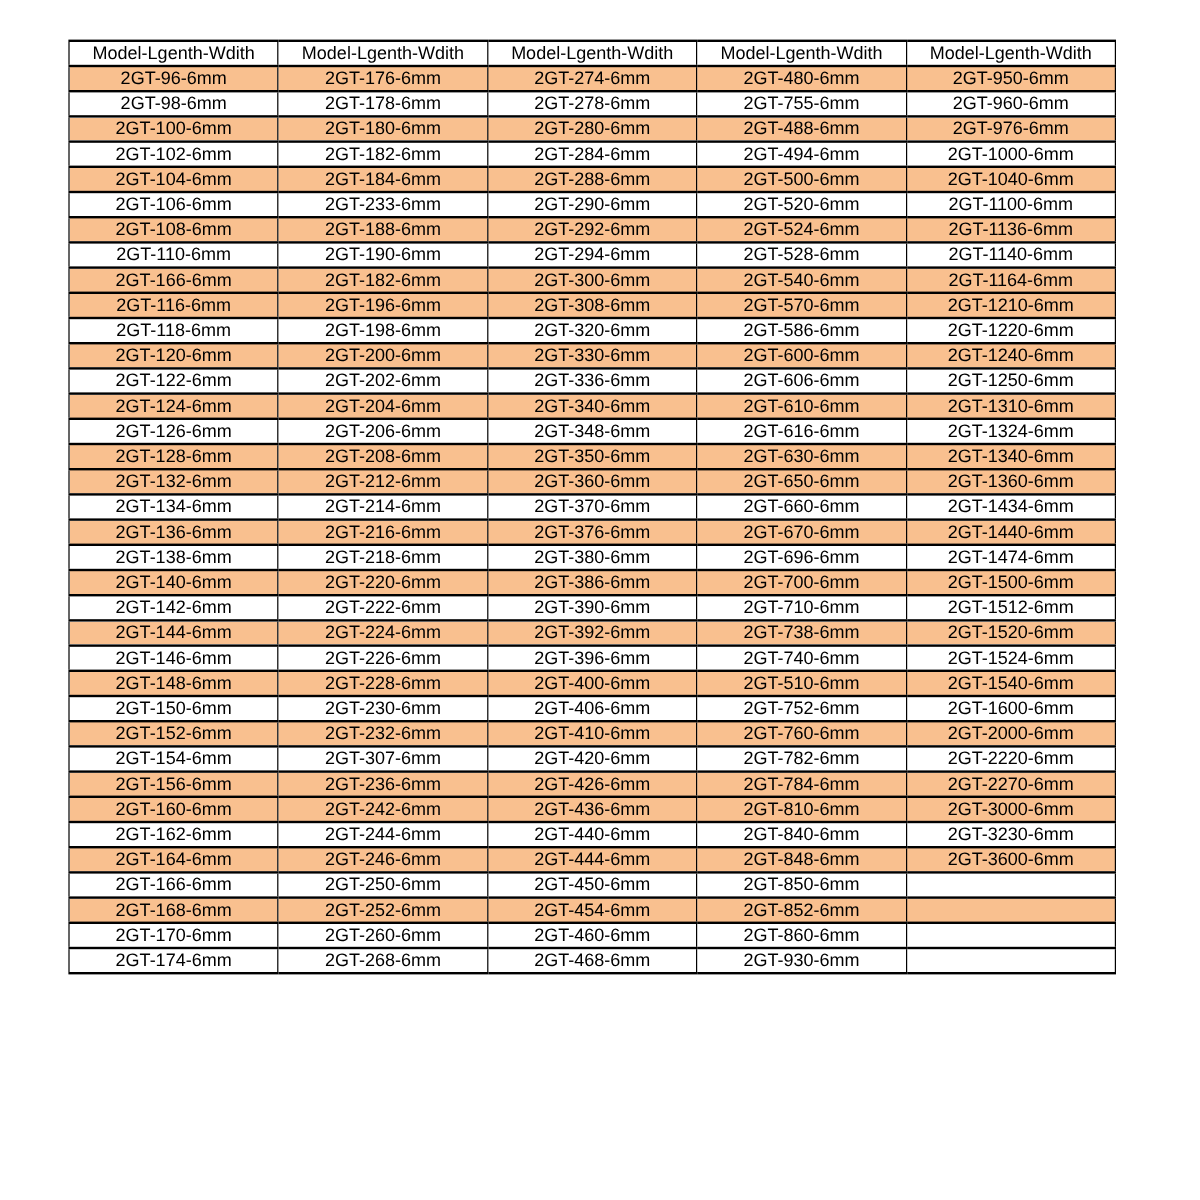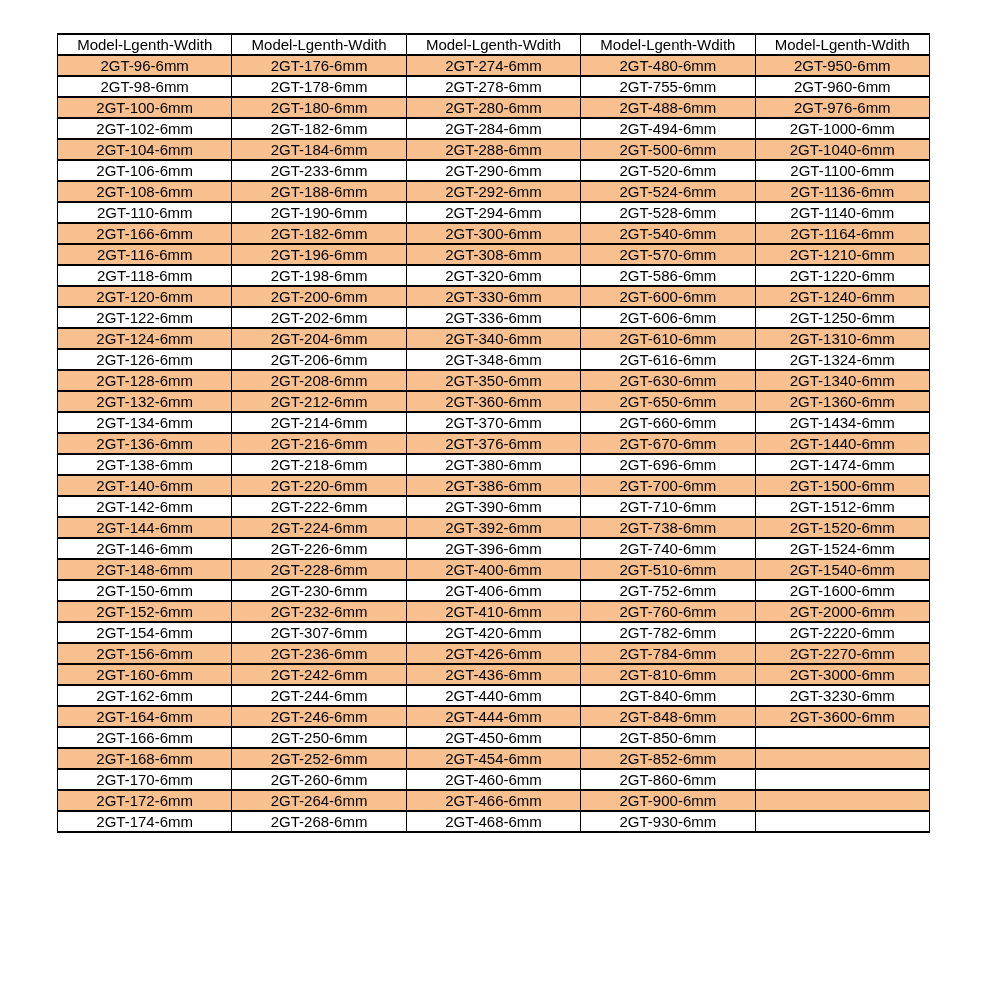--- a/index.html
+++ b/index.html
@@ -310,27 +310,20 @@
           <td>2GT-852-6mm</td>
           <td></td>
         </tr>
         <tr class="even-fill">
           <td>2GT-170-6mm</td>
           <td>2GT-260-6mm</td>
           <td>2GT-460-6mm</td>
           <td>2GT-860-6mm</td>
           <td></td>
         </tr>
-        <tr class="odd-fill">
-          <td>2GT-172-6mm</td>
-          <td>2GT-264-6mm</td>
-          <td>2GT-466-6mm</td>
-          <td>2GT-900-6mm</td>
-          <td></td>
-        </tr>
         <tr class="even-fill">
           <td>2GT-174-6mm</td>
           <td>2GT-268-6mm</td>
           <td>2GT-468-6mm</td>
           <td>2GT-930-6mm</td>
           <td></td>
         </tr>
       </tbody>
   </table>
 </div>

